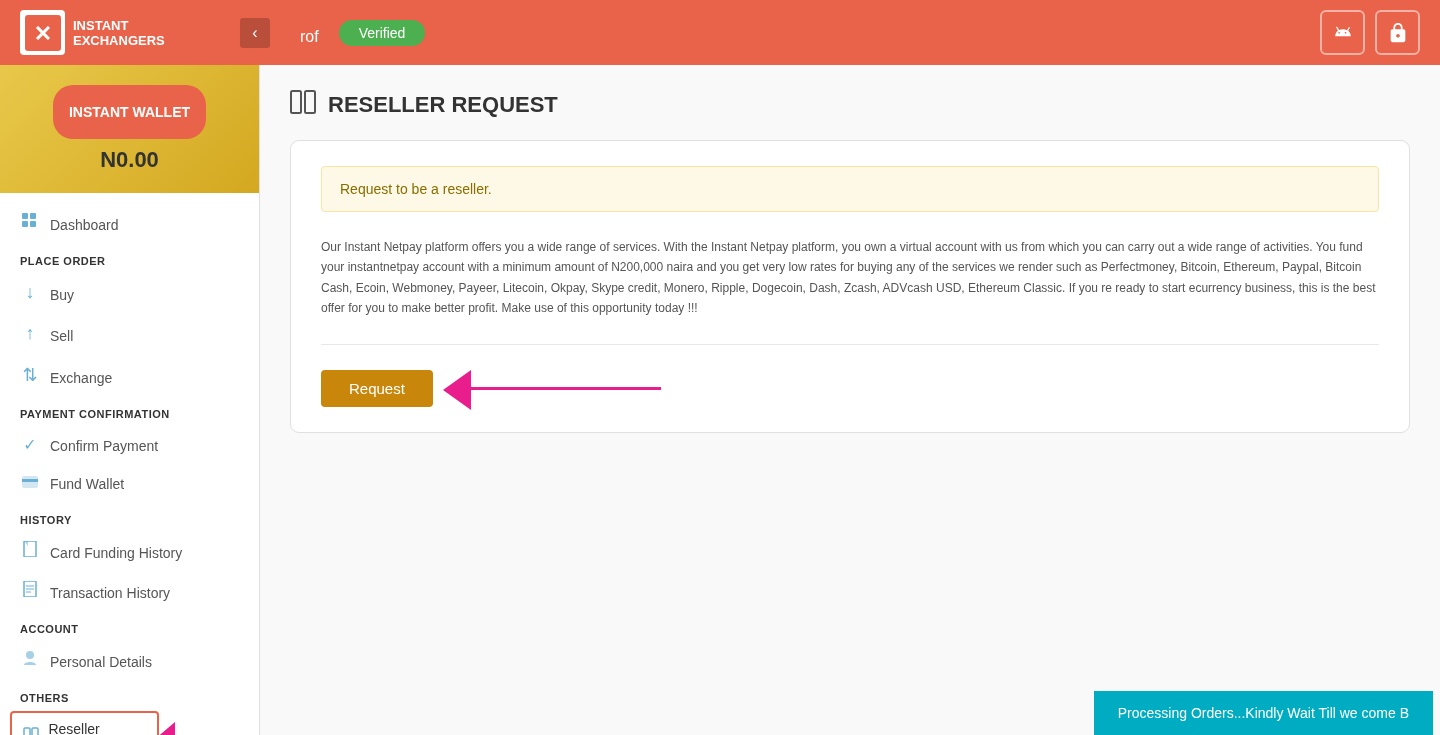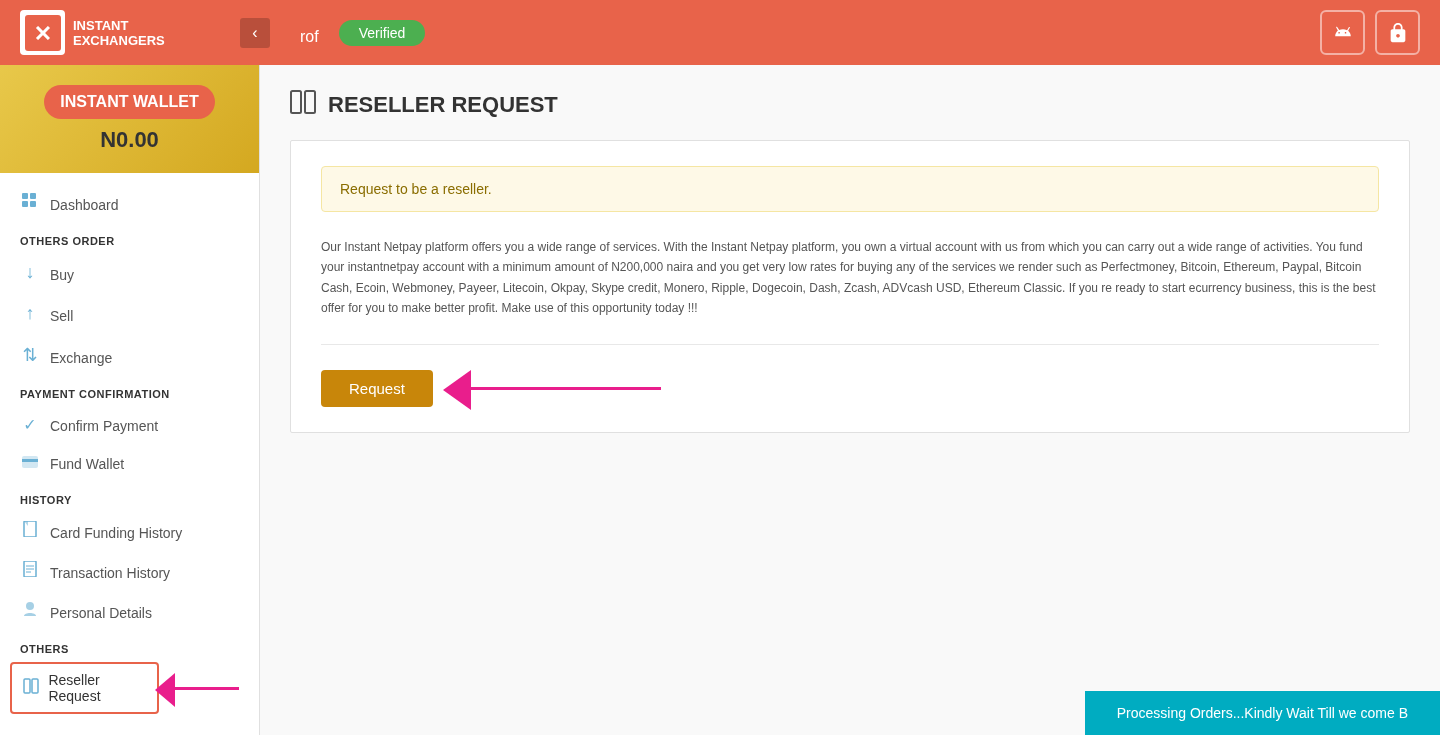--- a/index.html
+++ b/index.html
@@ -104,22 +104,22 @@
     }
     .wallet-area {
       background: linear-gradient(135deg, #e8c84a, #d4a820);
       padding: 20px;
       text-align: center;
     }
     .wallet-label {
       background: #e8634a;
       color: white;
       border-radius: 20px;
-      padding: 8px 16px;
-      font-size: 16px;
+      padding: 19px 16px;
+      font-size: 14px;
       font-weight: bold;
       display: inline-block;
       margin-bottom: 8px;
     }
     .wallet-amount {
       font-size: 22px;
       font-weight: bold;
       color: #333;
     }
     .sidebar-nav {
@@ -172,21 +172,21 @@
       font-size: 22px;
       font-weight: bold;
       color: #333;
       text-transform: uppercase;
     }
 
     
     .card {
       background: white;
       border: 1px solid #e0e0e0;
-      border-radius: 2px;
+      border-radius: 9px;
       padding: 25px 30px;
     }
     .info-banner {
       background: #fef9e7;
       border: 1px solid #f5e6a3;
       border-radius: 4px;
       padding: 14px 18px;
       margin-bottom: 25px;
       color: #8a6d00;
       font-size: 14px;
@@ -216,24 +216,24 @@
     
     .sidebar-arrow-row {
       display: flex;
       align-items: center;
     }
 
     
     .bottom-notification {
       position: fixed;
       bottom: 0;
-      right: 0;
+      right: 7px;
       background: #00acc1;
       color: white;
-      padding: 14px 32px;
+      padding: 14px 24px;
       font-size: 14px;
       font-weight: 500;
     }
   </style>
 </head>
 <body>
 
 <div class="top-header">
   <div class="logo-area">
     <div class="logo-icon">
@@ -280,21 +280,21 @@
           <svg width="16" height="16" viewBox="0 0 16 16">
             <rect x="0" y="0" width="6" height="6" rx="1" fill="#6ab0d4"></rect>
             <rect x="8" y="0" width="6" height="6" rx="1" fill="#6ab0d4"></rect>
             <rect x="0" y="8" width="6" height="6" rx="1" fill="#6ab0d4"></rect>
             <rect x="8" y="8" width="6" height="6" rx="1" fill="#6ab0d4"></rect>
           </svg>
         </span>
         <span>Dashboard</span>
       </div>
 
-      <div class="nav-section-title">OTHERS ORDER</div>
+      <div class="nav-section-title">PLACE ORDER</div>
       <div class="nav-item">
         <span class="nav-icon" style="color:#6ab0d4;font-size:18px;">↓</span>
         <span>Buy</span>
       </div>
       <div class="nav-item">
         <span class="nav-icon" style="color:#6ab0d4;font-size:18px;">↑</span>
         <span>Sell</span>
       </div>
       <div class="nav-item">
         <span class="nav-icon" style="color:#6ab0d4;font-size:18px;">⇅</span>
@@ -331,20 +331,21 @@
           <svg width="14" height="16" viewBox="0 0 14 16" fill="#6ab0d4">
             <rect x="1" y="0" width="12" height="16" rx="1" fill="none" stroke="#6ab0d4" stroke-width="1.5"></rect>
             <line x1="3" y1="5" x2="11" y2="5" stroke="#6ab0d4" stroke-width="1"></line>
             <line x1="3" y1="8" x2="11" y2="8" stroke="#6ab0d4" stroke-width="1"></line>
             <line x1="3" y1="11" x2="8" y2="11" stroke="#6ab0d4" stroke-width="1"></line>
           </svg>
         </span>
         <span>Transaction History</span>
       </div>
 
+      <div class="nav-section-title">ACCOUNT</div>
       <div class="nav-item">
         <span class="nav-icon">
           <svg width="16" height="16" viewBox="0 0 16 16" fill="#6ab0d4">
             <circle cx="8" cy="5" r="4" fill="#6ab0d4" opacity="0.6"></circle>
             <path d="M2 15 C2 11 14 11 14 15" fill="#6ab0d4" opacity="0.6"></path>
           </svg>
         </span>
         <span>Personal Details</span>
       </div>
 

